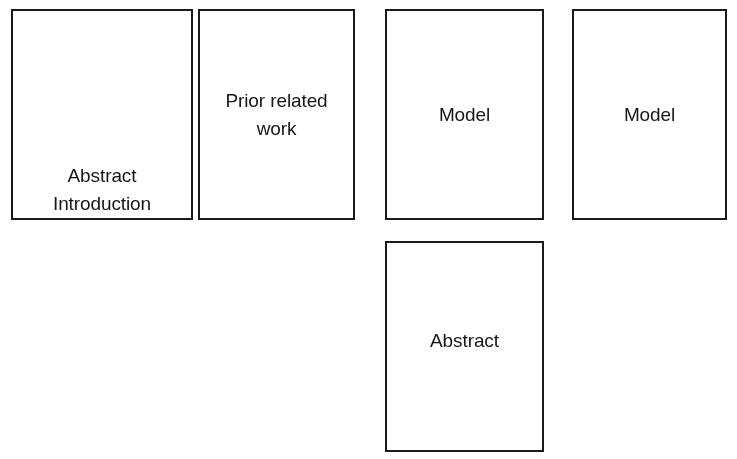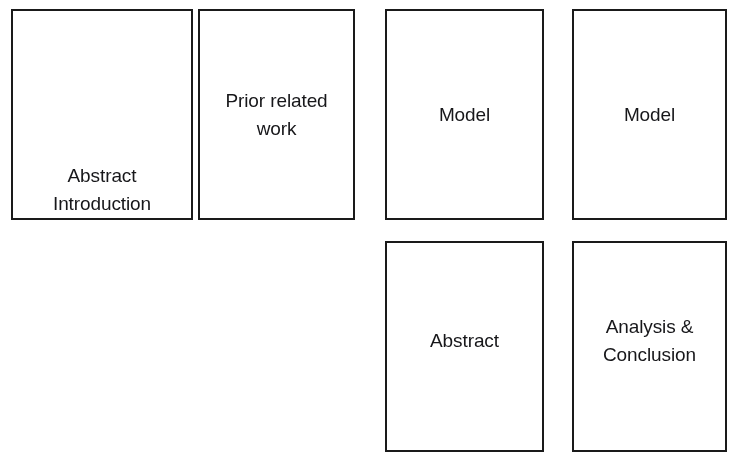--- a/index.html
+++ b/index.html
@@ -80,18 +80,14 @@
   <div class="section-box row1 col4">
     <span class="section-label">Model</span>
   </div>
 
 
 
   <div class="section-box row2 col3">
     <span class="section-label">Abstract</span>
   </div>
 
-  <div class="section-box row2 col4">
-    <span class="section-label">Analysis &amp;
-Conclusion</span>
-  </div>
 
 </div>
 
 </body></html>

